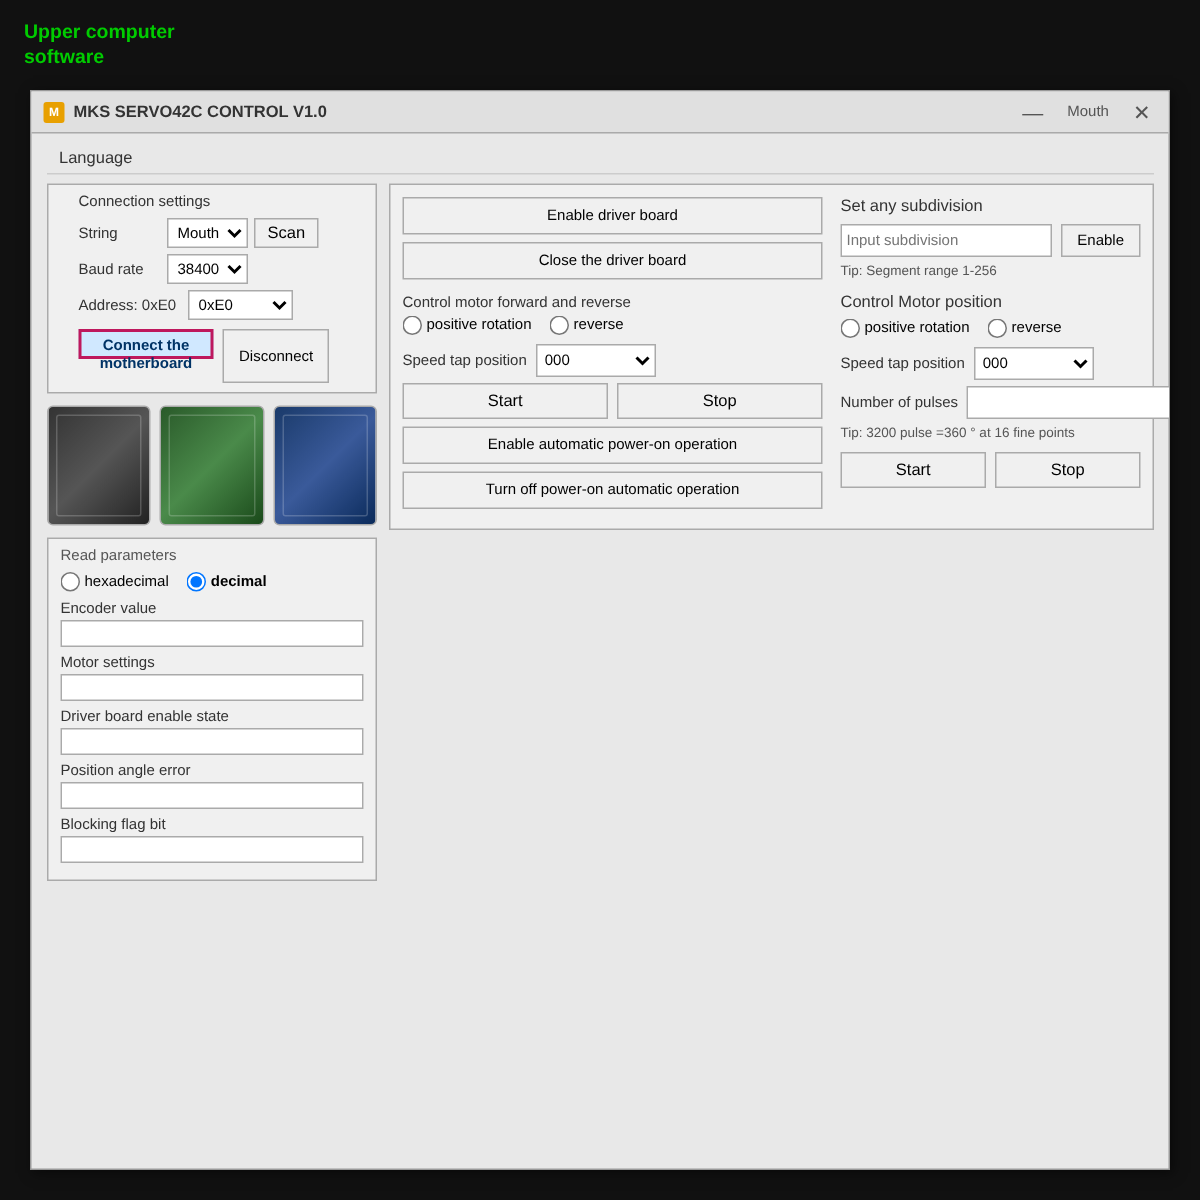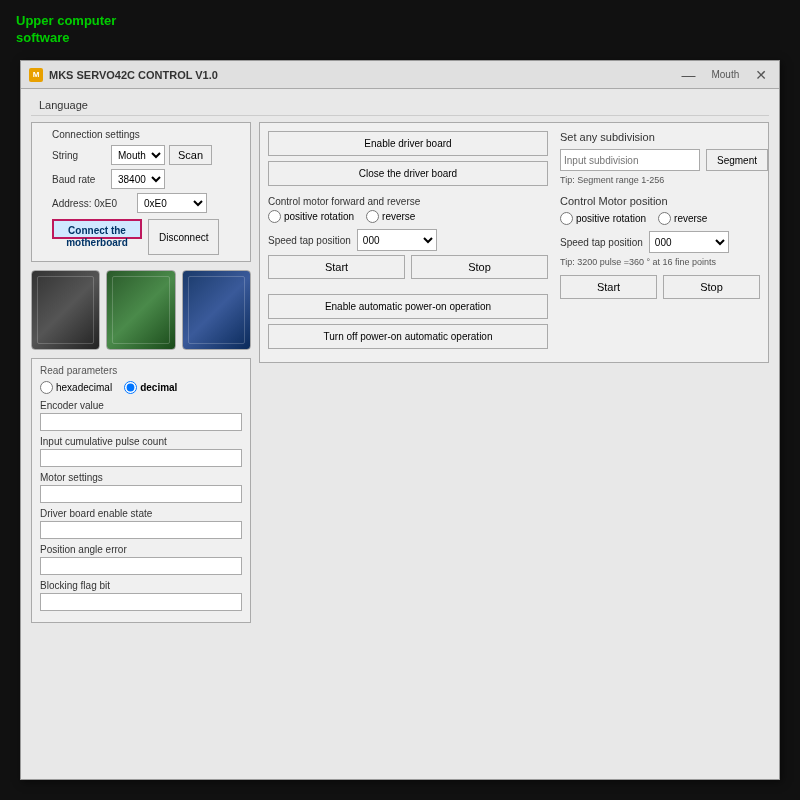--- a/index.html
+++ b/index.html
@@ -299,21 +299,21 @@
       padding: 1px;
     }
     .note-text {
       font-size: 9px;
       color: #555;
       margin-bottom: 6px;
     }
     .action-btn-row {
       display: flex;
       gap: 6px;
-      margin-bottom: 15px;
+      margin-bottom: 5px;
     }
     .start-btn {
       background: #f0f0f0;
       border: 1px solid #aaa;
       padding: 5px 20px;
       font-size: 11px;
       cursor: pointer;
       flex: 1;
     }
     .stop-btn {
@@ -390,21 +390,21 @@
       flex: 1;
       height: 22px;
       border: 1px solid #aaa;
       background: white;
       font-size: 10px;
       padding: 1px 3px;
     }
     .address-row {
       display: flex;
       align-items: center;
-      gap: 20px;
+      gap: 8px;
       margin-bottom: 4px;
     }
     .address-label {
       font-size: 10px;
       color: #333;
     }
     .address-select {
       width: 70px;
       font-size: 10px;
       height: 20px;
@@ -498,24 +498,20 @@
                 <input type="radio" name="format" checked="" style="">
                 <strong>decimal</strong>
               </label>
             </div>
 
             <div class="param-field">
               <div class="param-label">Encoder value</div>
               <input class="param-input" type="text" readonly="" style="">
             </div>
             <div class="param-field">
-              <div class="param-label">Input cumulative pulse count</div>
-              <input class="param-input" type="text" readonly="" style="">
-            </div>
-            <div class="param-field">
               <div class="param-label">Motor settings</div>
               <input class="param-input" type="text" readonly="" style="">
             </div>
             <div class="param-field">
               <div class="param-label">Driver board enable state</div>
               <input class="param-input" type="text" readonly="" style="">
             </div>
             <div class="param-field">
               <div class="param-label">Position angle error</div>
               <input class="param-input" type="text" readonly="" style="">
@@ -562,21 +558,21 @@
                 <button class="auto-op-btn">Enable automatic power-on operation</button>
                 <button class="auto-op-btn">Turn off power-on automatic operation</button>
               </div>
 
               <div class="control-right">
 
                 <div class="subdivision-section">
                   <div class="subdivision-title">Set any subdivision</div>
                   <div class="subdiv-row">
                     <input class="subdiv-input" type="text" placeholder="Input subdivision" style="">
-                    <button class="confirm-btn">Segment</button>
+                    <button class="confirm-btn">Enable</button>
                   </div>
                   <div class="tip-text">Tip: Segment range 1-256</div>
                 </div>
 
                 <div class="motor-pos-section">
                   <div class="motor-pos-title">Control Motor position</div>
                   <div class="radio-row">
                     <label class="radio-option">
                       <input type="radio" name="motor_pos_dir" style="">
                       <span>positive rotation</span>
@@ -587,20 +583,24 @@
                     </label>
                   </div>
 
                   <div class="speed-row">
                     <span class="speed-label">Speed tap position</span>
                     <select class="speed-select">
                       <option>000</option>
                     </select>
                   </div>
 
+                  <div class="num-pulses-row">
+                    <span class="num-pulses-label">Number of pulses</span>
+                    <input class="num-pulses-input" type="text" style="">
+                  </div>
 
                   <div class="tip-text">Tip: 3200 pulse =360 ° at 16 fine points</div>
 
                   <div class="action-btn-row">
                     <button class="start-btn">Start</button>
                     <button class="stop-btn">Stop</button>
                   </div>
                 </div>
               </div>
 

